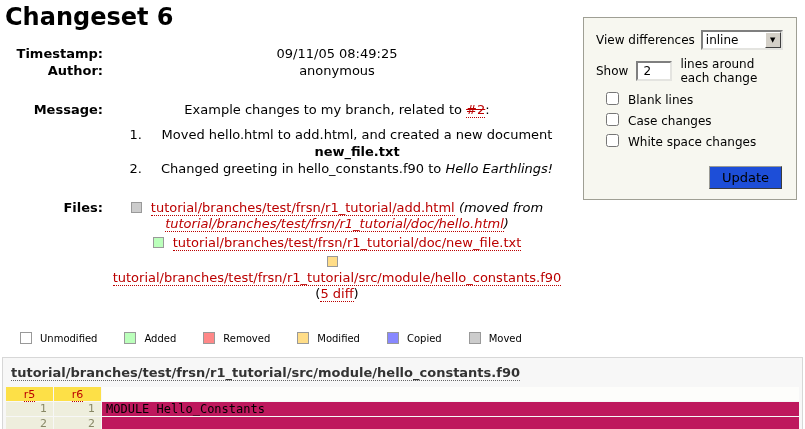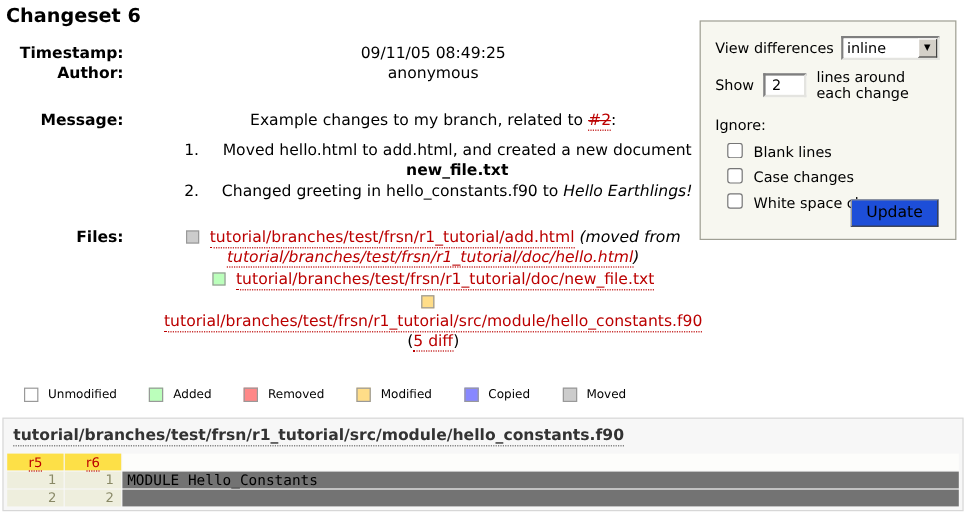--- a/index.html
+++ b/index.html
@@ -3,25 +3,25 @@
 <meta charset="utf-8">
 <style>
   * { box-sizing: border-box; }
   html, body { margin: 0; padding: 0; background: #fff; width: 805px; height: 429px; overflow: hidden;
     font-family: "DejaVu Sans", "Liberation Sans", sans-serif; font-size: 13px; color: #000; }
   body { position: relative; }
 
   a, .link { color: #b00; text-decoration: none; border-bottom: 1px dotted #b00; cursor: pointer; }
   .strike { text-decoration: line-through; }
 
-  h1.page-title { font-size: 16px; font-weight: bold; margin: 3px 14px 0 5px; letter-spacing: 0; }
+  h1.page-title { font-size: 24px; font-weight: bold; margin: 3px 14px 0 5px; letter-spacing: 0; }
 
   
   .meta { margin-top: 14px; }
-  .meta-row { display: grid; grid-template-columns: 103px 1fr; column-gap: 27px; line-height: 17px; }
+  .meta-row { display: grid; grid-template-columns: 103px 1fr; column-gap: 3px; line-height: 17px; }
   .meta-label { text-align: right; font-weight: bold; white-space: nowrap; }
   .meta-value { text-align: center; max-width: 462px; }
   .gap-lg { margin-top: 22px; }
 
   ol.message-list { margin: 8px 0 0 0; padding-left: 40px; }
   ol.message-list li { line-height: 17px; }
   .bold { font-weight: bold; }
   .ital { font-style: italic; }
 
   
@@ -68,21 +68,21 @@
   .diff-entry { margin: 13px 2px 0 2px; background: #f7f7f7; border: 1px solid #d7d7d7; padding: 2px; }
   .diff-title { margin: 0; padding: 5px 6px 6px 6px; font-size: 13px; font-weight: bold; }
   .diff-title a { color: #333; border-bottom: 1px dotted #666; }
   table.diff { width: 100%; border-collapse: separate; border-spacing: 1px; }
   table.diff th, table.diff td { margin: 0; }
   table.diff thead th { background: #fde047; font-weight: normal; font-size: 11px; height: 14px;
     text-align: center; padding: 0 4px; }
   table.diff thead th.hd-content { background: #fdfdfb; }
   table.diff tbody th { background: #eed; color: #886; font-weight: normal; font-size: 11px;
     text-align: right; padding: 1px 6px; width: 47px; line-height: 12px; }
-  table.diff tbody td { background: #737373; font-family: "DejaVu Sans Mono", "Liberation Mono", monospace;
+  table.diff tbody td { background: #be185d; font-family: "DejaVu Sans Mono", "Liberation Mono", monospace;
     font-size: 12px; line-height: 12px; padding: 1px 4px; white-space: pre; height: 14px; }
 </style>
 </head>
 <body>
 
 <h1 class="page-title">Changeset 6</h1>
 
 <div class="prefs">
   <div class="prefs-row">
     <label>View differences</label>
@@ -91,21 +91,20 @@
         <option>inline</option>
       </select>
       <span class="select-arrow">▼</span>
     </span>
   </div>
   <div class="prefs-row">
     <label>Show</label>
     <input class="ctx-input" type="text" value="2" style="">
     <span>lines around each change</span>
   </div>
-  <div class="ignore-label">Ignore:</div>
   <div class="cb-row">
     <input type="checkbox" style="">
     <span>Blank lines</span>
   </div>
   <div class="cb-row">
     <input type="checkbox" style="">
     <span>Case changes</span>
   </div>
   <div class="cb-row">
     <input type="checkbox" style="">

